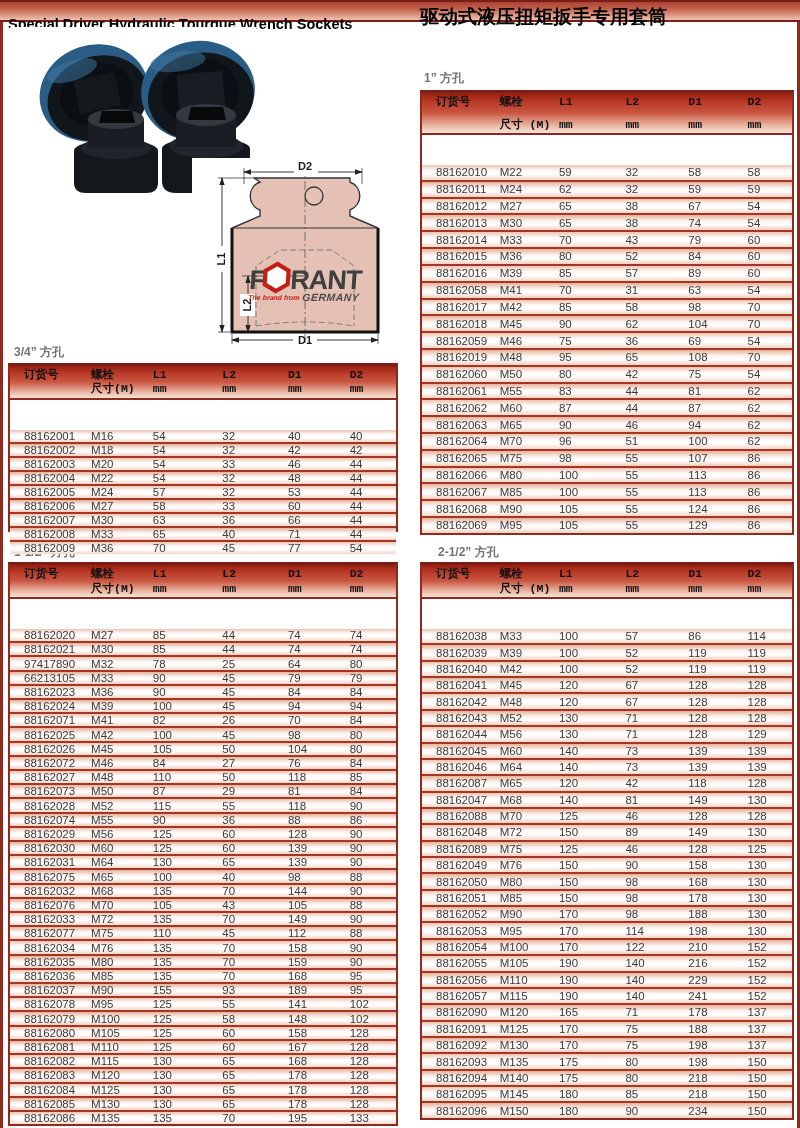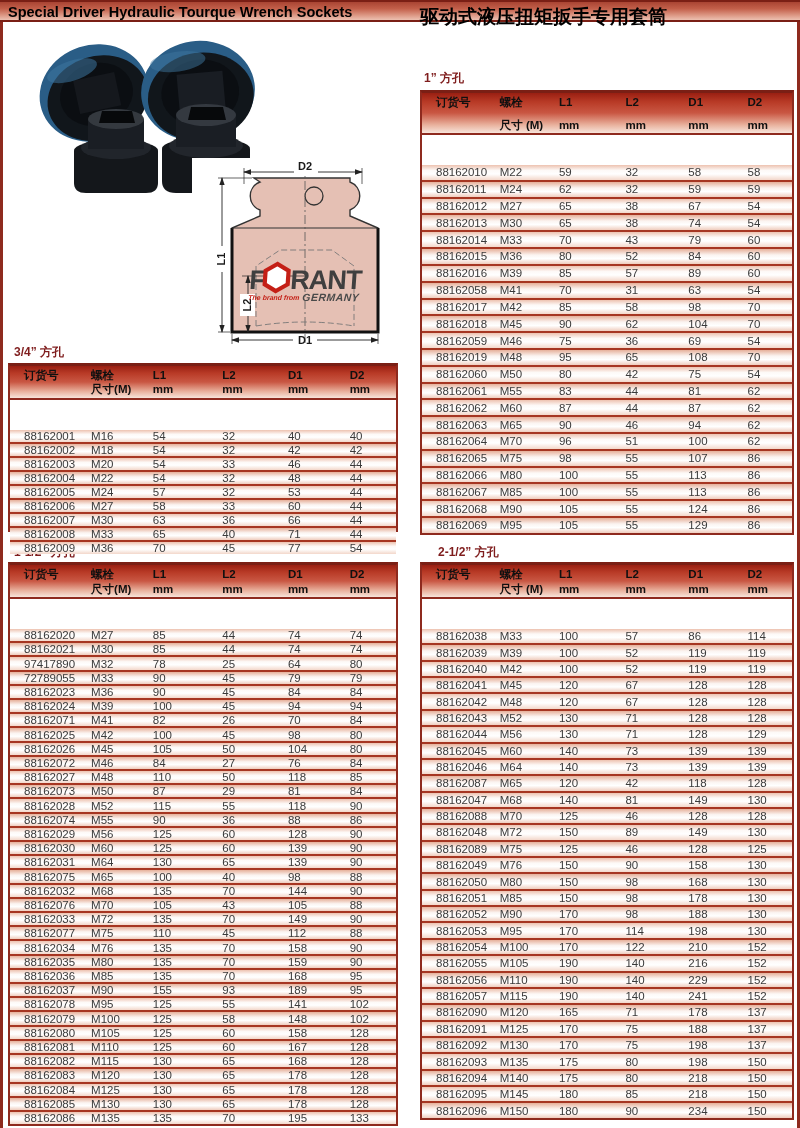--- a/index.html
+++ b/index.html
@@ -7,44 +7,45 @@
     width:800px;height:1128px;position:relative;overflow:hidden;
     background:#ffffff;font-family:"Liberation Sans",sans-serif;
     -webkit-font-smoothing:antialiased;
   }
   
   .titlebar{
     position:absolute;left:0;top:0;width:800px;height:22px;box-sizing:border-box;
     background:linear-gradient(180deg,#a94433 0%,#c3604b 38%,#dd9a87 75%,#ecc0b1 100%);
     border-top:2px solid #7a1f15;border-bottom:2px solid #7a1f15;
   }
-  .titlebar .t-en{position:absolute;left:8px;top:2px;font-size:14.5px;font-weight:bold;color:#000;}
+  .titlebar .t-en{position:absolute;left:8px;top:14px;font-size:14.5px;font-weight:bold;color:#000;}
   .titlebar .t-zh{position:absolute;left:388px;top:2px;font-size:19px;font-weight:bold;color:#000;margin-left:32px;}
   
   .frame-l,.frame-r{position:absolute;top:22px;bottom:0;width:3px;background:#8e2a1e;}
   .frame-l{left:0;} .frame-r{right:0;}
   
-  .sec-label{position:absolute;font-size:12px;font-weight:bold;color:#7f1d1d;}
+  .sec-label{position:absolute;font-size:12px;font-weight:bold;color:#737373;}
   #lbl34 {left:14px;top:344px;}
   #lbl1  {left:424px;top:70px;}
   #lbl112{left:14px;top:544px;}
   #lbl212{left:424px;top:544px;margin-left:14px;}
   
   .tbl{
     position:absolute;box-sizing:border-box;display:flex;flex-direction:column;
     border:2px solid #8e2a1e;border-top:3px solid #7a1f15;background:#fff;
   }
   #t34 {left:8px;  top:363px;width:390px;height:169px;--hh:30px;}
   #t1  {left:420px;top:90px; width:374px;height:445px;--hh:40px;}
   #t112{left:8px;  top:562px;width:390px;height:564px;--hh:32px;}
   #t212{left:420px;top:562px;width:374px;height:558px;--hh:32px;}
   .thead{
     flex:0 0 var(--hh,32px);display:grid;grid-template-columns:21% 16% 18% 17% 16% 12%;
     background:linear-gradient(180deg,#991f12 0%,#b83a26 22%,#c95743 50%,#e9b29e 80%,#f7e4da 100%);
     border-bottom:2px solid #8e2a1e;
+    font-family:Liberation Mono, monospace;
   }
   .hcell{display:flex;flex-direction:column;justify-content:space-between;
     font-size:11.5px;font-weight:bold;color:#101010;line-height:1.25;padding:2px 0 1px 0;}
   .hcell:first-child{padding-left:14px;}
   .tbody{flex:1;display:flex;flex-direction:column;}
   .trow{
     flex:1;display:grid;grid-template-columns:21% 16% 18% 17% 16% 12%;align-items:center;
     font-size:11.5px;color:#3a3a3a;
     background:linear-gradient(180deg,#edc2b0 0%,#fdf9f7 36%,#ffffff 60%,#f3d7ca 100%);
     border-top:2px solid #a63622;
@@ -512,21 +513,21 @@
       </div>
       <div class="trow">
         <span class="tcell">97417890</span>
         <span class="tcell">M32</span>
         <span class="tcell">78</span>
         <span class="tcell">25</span>
         <span class="tcell">64</span>
         <span class="tcell">80</span>
       </div>
       <div class="trow">
-        <span class="tcell">72789055</span>
+        <span class="tcell">66213105</span>
         <span class="tcell">M33</span>
         <span class="tcell">90</span>
         <span class="tcell">45</span>
         <span class="tcell">79</span>
         <span class="tcell">79</span>
       </div>
       <div class="trow">
         <span class="tcell">88162023</span>
         <span class="tcell">M36</span>
         <span class="tcell">90</span>

